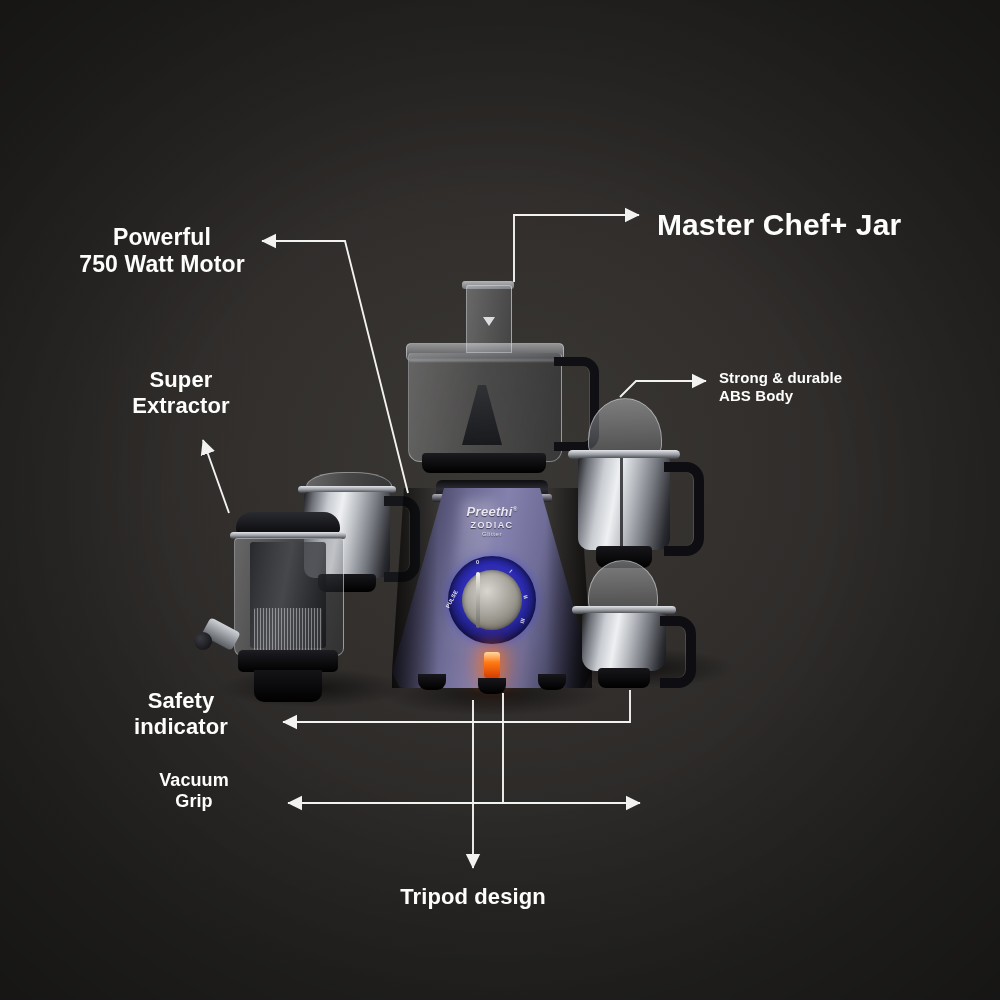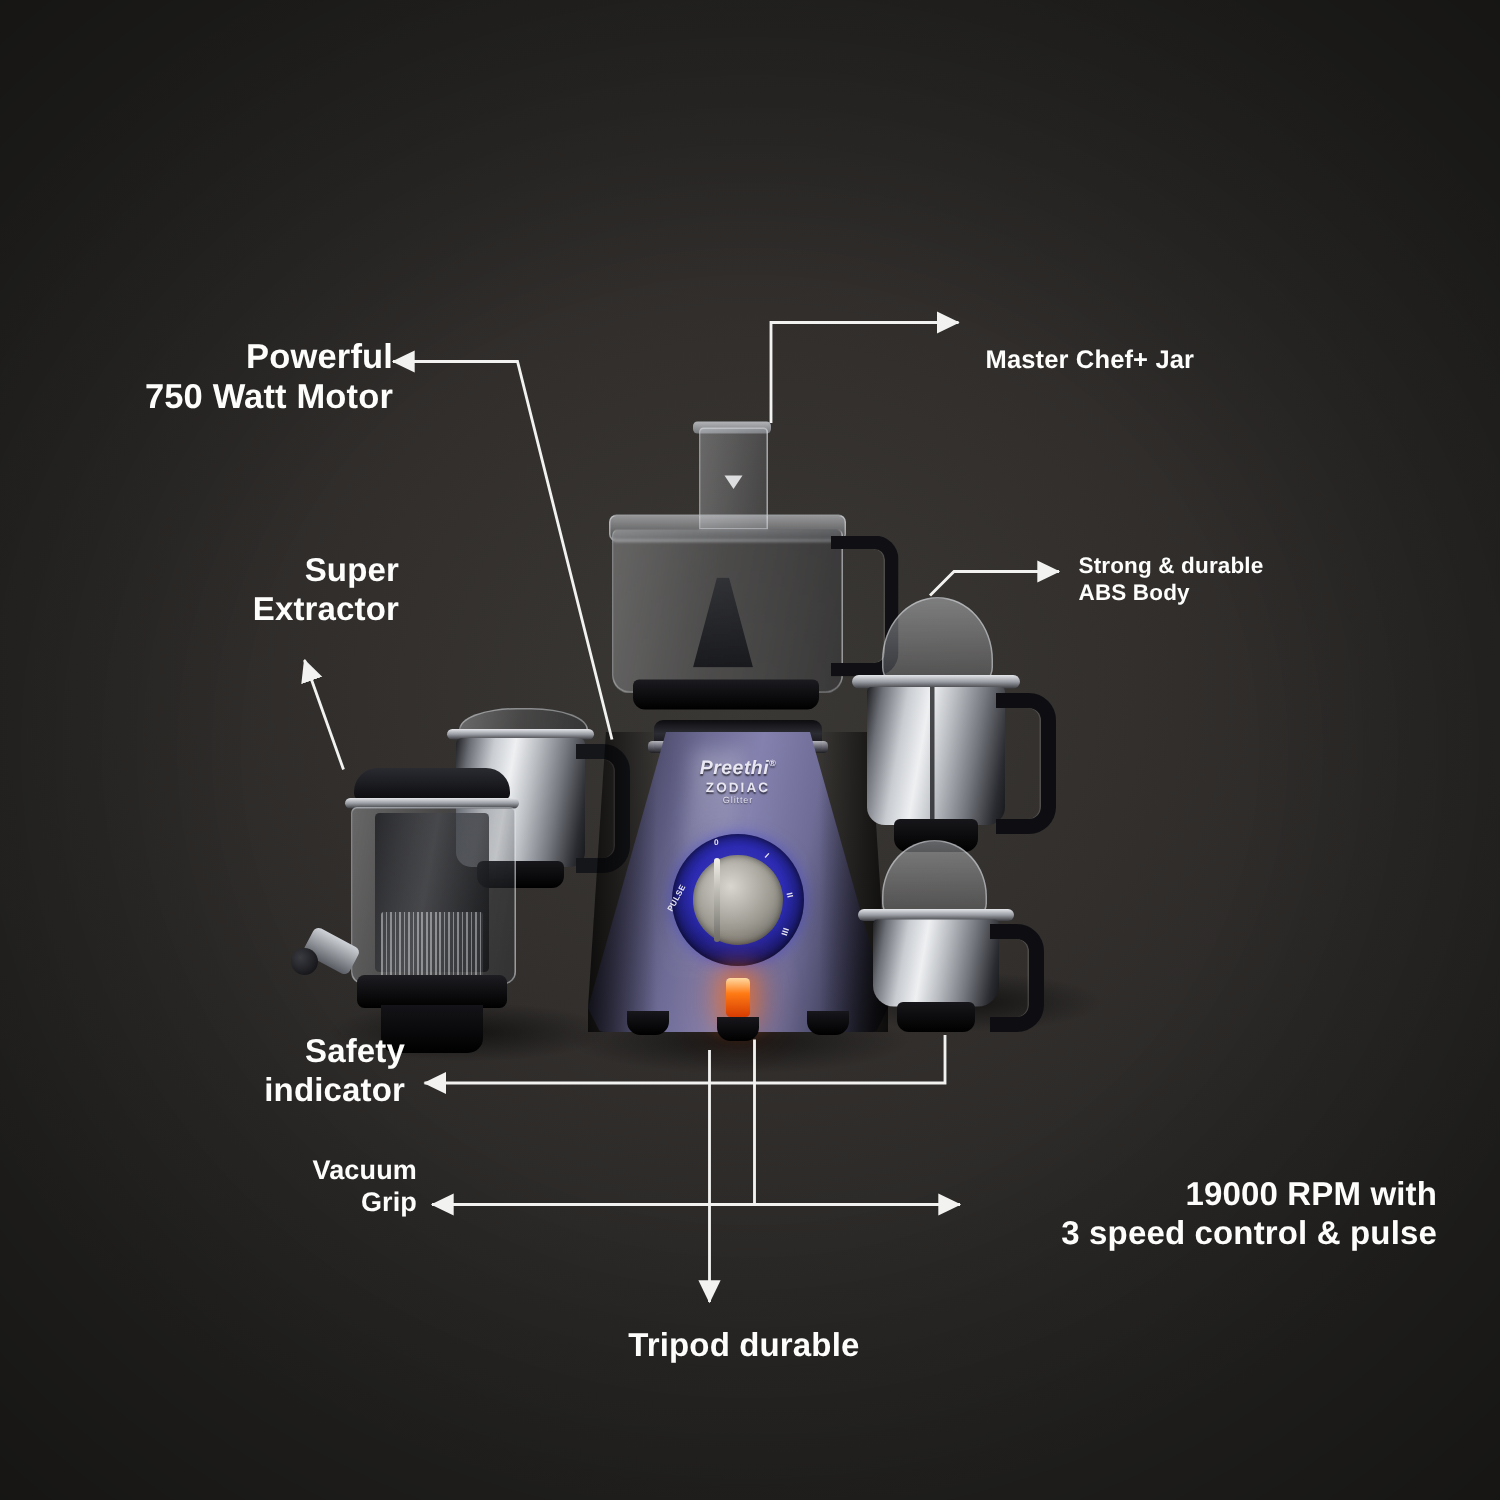--- a/index.html
+++ b/index.html
@@ -9,21 +9,21 @@
     background:
       radial-gradient(ellipse 62% 55% at 50% 46%, #3a3835 0%, #322f2d 42%, #2b2927 72%, #262523 100%),
       linear-gradient(135deg,#2f2d2b 0%,#2a2826 55%,#232220 100%);
   }
   .vig{position:absolute;inset:0;pointer-events:none;
     background:radial-gradient(ellipse 75% 70% at 50% 50%, rgba(0,0,0,0) 45%, rgba(0,0,0,.42) 100%);}
 
   
   .lbl{position:absolute;color:#fdfdfc;font-weight:700;line-height:1.18;
        letter-spacing:.1px;white-space:pre-line;}
-  .lbl.c{text-align:right;}
+  .lbl.c{text-align:center;}
   .lbl.l{text-align:left;}
 
   svg.leaders{position:absolute;inset:0;width:1000px;height:1000px;pointer-events:none;}
 
   
   .art{position:absolute;}
 
   
   #base{left:392px;top:470px;width:200px;height:235px;}
   .base-body{position:absolute;left:0;top:18px;width:200px;height:200px;
@@ -232,20 +232,18 @@
   </svg>
 
   <div class="lbl c" style="left:62px;top:224px;width:200px;font-size:23px;">Powerful
 750 Watt Motor</div>
   <div class="lbl c" style="left:92px;top:688px;width:178px;font-size:22px;">Safety
 indicator</div>
   <div class="lbl c" style="left:96px;top:367px;width:170px;font-size:22px;">Super
 Extractor</div>
   <div class="lbl c" style="left:110px;top:770px;width:168px;font-size:18px;">Vacuum
 Grip</div>
-  <div class="lbl l" style="left:657px;top:207px;width:300px;font-size:17px;margin-top:23px;">Master Chef+ Jar</div>
+  <div class="lbl l" style="left:657px;top:207px;width:300px;font-size:30px;">Master Chef+ Jar</div>
   <div class="lbl l" style="left:719px;top:369px;width:270px;font-size:15px;">Strong &amp; durable
 ABS Body</div>
-  <div class="lbl c" style="left:598px;top:783px;width:360px;font-size:22px;">19000 RPM with
-3 speed control &amp; pulse</div>
-  <div class="lbl c" style="left:373px;top:884px;width:200px;font-size:22px;">Tripod durable</div>
+  <div class="lbl c" style="left:373px;top:884px;width:200px;font-size:22px;">Tripod design</div>
 
 </div>
 
 </body></html>

